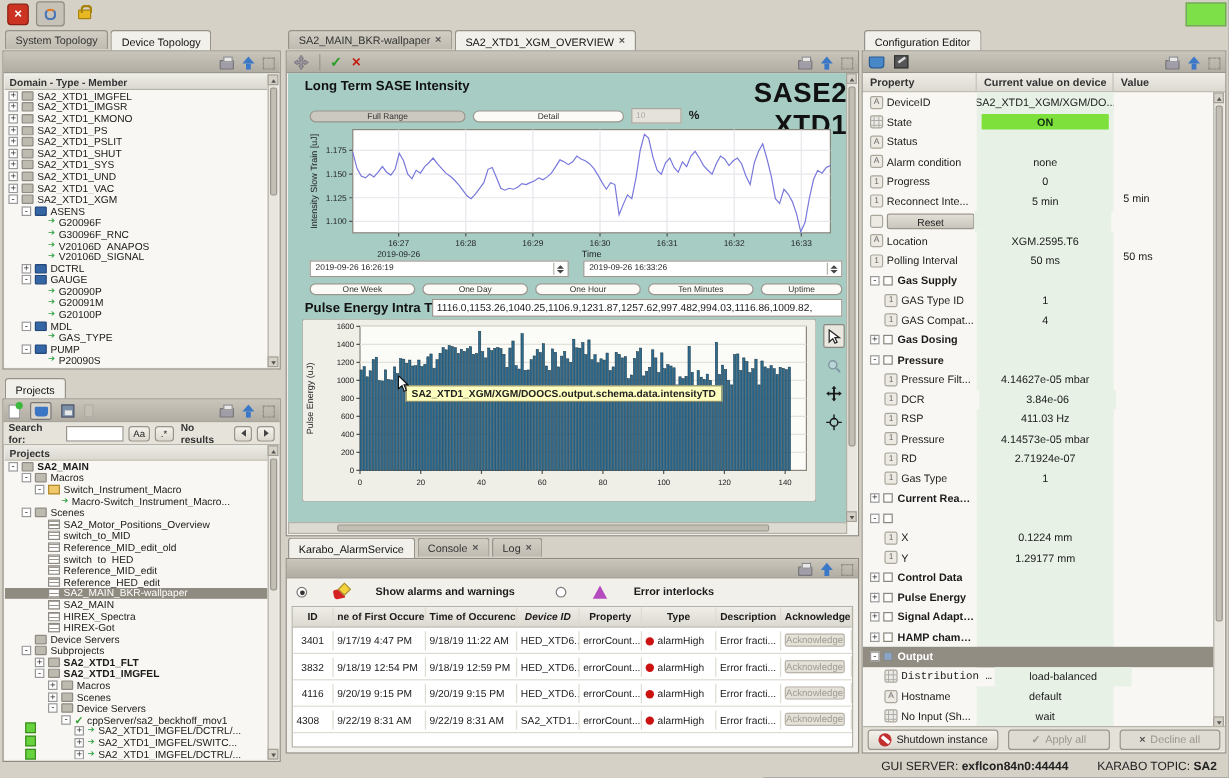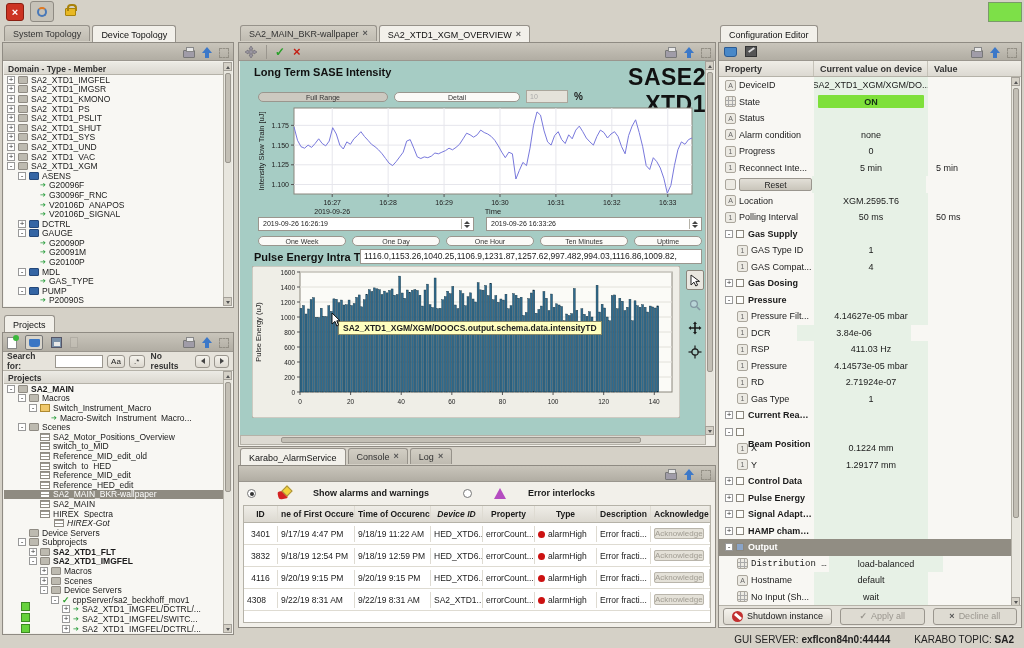--- a/index.html
+++ b/index.html
@@ -67,21 +67,21 @@
 .dot{display:inline-block;width:7px;height:7px;border-radius:50%;background:#cc1111;margin-right:3px;vertical-align:-1px}
 .ackbtn{width:56px;height:13px;font-size:8px;color:#a09c92;background:#e4e1d8;border:1px solid #b9b5ab;border-radius:2px;text-align:center;line-height:11px}
 
 .radio{display:inline-block;width:9px;height:9px;border-radius:50%;border:1px solid #777;background:#fff;position:relative;flex:none}
 .radio.on::after{content:"";position:absolute;left:2px;top:2px;width:4px;height:4px;border-radius:50%;background:#333}
 .ab{position:relative;width:13px;height:12px;flex:none}
 .ab::before{content:"";position:absolute;left:0;bottom:0;width:9px;height:8px;background:#d42222;border-radius:2px 4px 1px 3px;transform:rotate(-12deg)}
 .ab::after{content:"";position:absolute;right:0;top:0;width:6px;height:6px;background:#f3d23a;border:1px solid #a89040;transform:rotate(45deg)}
 .tri{width:0;height:0;border-left:6px solid transparent;border-right:6px solid transparent;border-bottom:11px solid #b44cc0;flex:none}
 
-.crow{display:flex;align-items:center;height:16.5px;font-size:9px;white-space:nowrap}
+.crow{display:flex;height:16.5px;font-size:9px;white-space:nowrap}
 .crow .lbl{overflow:hidden;text-overflow:ellipsis}
 .ptype{flex:none;width:11px;height:11px;border:1px solid #aaa69c;background:#eceae3;color:#666;font-size:7px;line-height:9px;text-align:center;border-radius:2px;margin-right:3px}
 .ptype.grid{background-image:linear-gradient(#aaa 1px,transparent 1px),linear-gradient(90deg,#aaa 1px,transparent 1px);background-size:4px 4px;background-position:2px 3px}
 .cbox{flex:none;width:8px;height:8px;border:1px solid #8a867c;background:#fdfdfb;margin-right:4px}
 .ccur{flex:none;width:114px;align-self:stretch;display:flex;align-items:center;justify-content:center;background:#e7f1e6;font-size:9px;overflow:hidden}
 .cval{flex:none;width:84px;padding-left:8px;font-size:9px;overflow:hidden}
 .crow.selrow{background:#918d83;color:#fff}
 .crow.selrow .ccur{background:#918d83}
 .resetbtn{width:86px;height:13px;background:linear-gradient(#e2dfd7,#c9c5bb);border:1px solid #9a968e;border-radius:2px;text-align:center;line-height:12px;font-size:8.5px;color:#222}
 .onval{background:#7ee03a;width:100%;height:13px;margin:0 4px;display:flex;align-items:center;justify-content:center;font-weight:bold;color:#143014;border-radius:1px}
@@ -366,21 +366,21 @@
         <div class="trow" style="padding-left: 25px;">
           <span class="exp hid">+</span>
           <span class="ti ti-scene"></span>
           <span class="tl">SA2_MAIN</span>
         </div>
         <div class="trow" style="padding-left: 25px;">
           <span class="exp hid">+</span>
           <span class="ti ti-scene"></span>
           <span class="tl">HIREX_Spectra</span>
         </div>
-        <div class="trow" style="padding-left: 39px; font-style: italic;">
+        <div class="trow" style="padding-left: 25px;">
           <span class="exp hid">+</span>
           <span class="ti ti-scene"></span>
           <span class="tl">HIREX-Got</span>
         </div>
         <div class="trow" style="padding-left: 14px;">
           <span class="exp hid">+</span>
           <span class="ti ti-folder"></span>
           <span class="tl">Device Servers</span>
         </div>
         <div class="trow" style="padding-left: 14px;">
@@ -999,21 +999,21 @@
         </div>
         <div class="crow">
           <span style="flex: 0 0 auto; width: 95px; display: flex; align-items: center; overflow: hidden; padding-left: 18px;">
             <span class="ptype">1</span>
             <span class="lbl">Pressure Filt...</span>
           </span>
           <span class="ccur">4.14627e-05 mbar</span>
           <span class="cval"></span>
         </div>
         <div class="crow">
-          <span style="flex: 0 0 auto; width: 78px; display: flex; align-items: center; overflow: hidden; padding-left: 18px;">
+          <span style="flex: 0 0 auto; width: 97px; display: flex; align-items: center; overflow: hidden; padding-left: 18px;">
             <span class="ptype">1</span>
             <span class="lbl">DCR</span>
           </span>
           <span class="ccur">3.84e-06</span>
           <span class="cval"></span>
         </div>
         <div class="crow">
           <span style="flex: 0 0 auto; width: 95px; display: flex; align-items: center; overflow: hidden; padding-left: 18px;">
             <span class="ptype">1</span>
             <span class="lbl">RSP</span>

